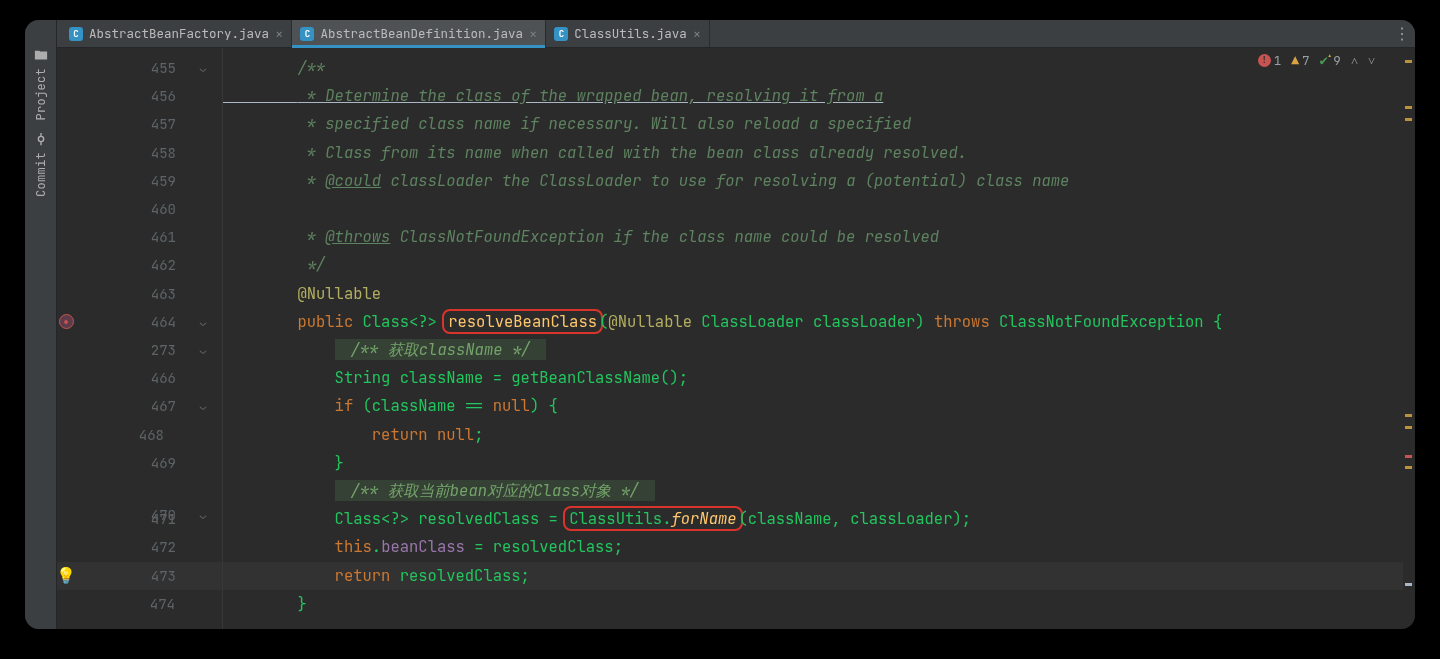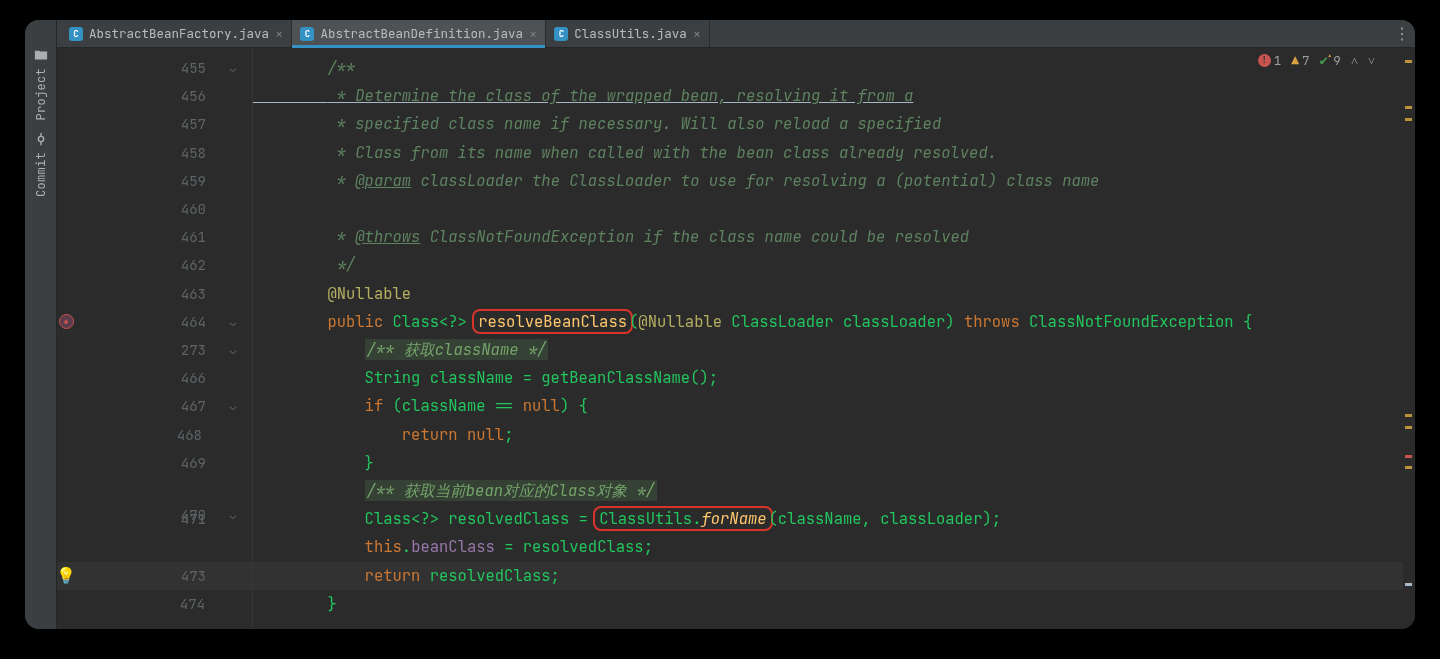--- a/index.html
+++ b/index.html
@@ -76,21 +76,21 @@
     width: 26px; display:flex; align-items:center; justify-content:center;
     color:#9aa0a3; font-size:16px;
     cursor:pointer;
   }
   
   .editor-wrap {
     flex:1; position: relative; display:flex; min-height:0;
     font-size: 15.5px;
   }
   .gutter {
-    width: 196px;
+    width: 166px;
     background: #2b2b2b;
     border-right: 1px solid #35393b;
     position: relative;
   }
   .code-area {
     flex:1; position:relative; overflow:hidden;
   }
   .line { height: 28.2px; line-height: 28.2px; white-space: pre; }
   .gline {
     height: 28.2px; line-height: 28.2px;
@@ -107,21 +107,21 @@
   .cur-line-bg { position:absolute; left:0; right:0; height:28.2px; background:#323232; }
   
   .c-doc { color:#5e8360; font-style: italic; }
   .c-doc-tag { color:#5e8360; font-style: italic; text-decoration: underline; }
   .c-anno { color:#b3ae60; }
   .c-kw { color:#cc7832; }
   .c-mname { color:#ffc66d; }
   .c-mname-it { color:#ffc66d; font-style: italic; }
   .c-id { color:#22c55e; }
   .c-field { color:#9876aa; }
-  .c-inline { background:#344134; color:#74a36a; font-style:italic; padding:0 2px; }
+  .c-inline { background:#344134; color:#74a36a; font-style:italic; padding:0 16px; }
   .ring {
     border: 2.5px solid #d9342b;
     border-radius: 8px;
     padding: 0 4px;
     margin: 0 -4px;
   }
   
   .inspections {
     position:absolute; top:3px; right:40px;
     display:flex; align-items:center; gap:10px;
@@ -252,38 +252,43 @@
           <div class="gline" style="position: absolute; left: 0px; right: 0px; top: 316.2px;">
             <span class="bpcol"></span>
             <span class="lnum">466</span>
             <span class="foldcol"></span>
           </div>
           <div class="gline" style="position: absolute; left: 0px; right: 0px; top: 344.4px;">
             <span class="bpcol"></span>
             <span class="lnum">467</span>
             <span class="foldcol">⌄</span>
           </div>
-          <div class="gline" style="position: absolute; left: 0px; right: 4px; top: 372.6px; margin-left: 44px;">
+          <div class="gline" style="position: absolute; left: 0px; right: 12px; top: 372.6px; margin-left: 44px;">
             <span class="bpcol"></span>
             <span class="lnum">468</span>
             <span class="foldcol"></span>
           </div>
           <div class="gline" style="position: absolute; left: 0px; right: 0px; top: 400.8px;">
             <span class="bpcol"></span>
             <span class="lnum">469</span>
             <span class="foldcol"></span>
           </div>
           <div class="gline" style="position: absolute; left: 0px; right: 0px; top: 453px;">
             <span class="bpcol"></span>
             <span class="lnum">470</span>
             <span class="foldcol">⌄</span>
           </div>
           <div class="gline" style="position: absolute; left: 0px; right: 0px; top: 457.2px;">
             <span class="bpcol"></span>
             <span class="lnum">471</span>
+            <span class="foldcol"></span>
+          </div>
+          <div class="gline" style="position: absolute; left: 0px; right: 0px; top: 485.4px;">
+            <span class="bpcol"></span>
+            <span class="lnum">472</span>
             <span class="foldcol"></span>
           </div>
           <div class="gline" style="position: absolute; left: 0px; right: 0px; top: 513.6px;">
             <span class="bpcol">
               <span class="bulb">💡</span>
             </span>
             <span class="lnum">473</span>
             <span class="foldcol"></span>
           </div>
           <div class="gline" style="position: absolute; left: 0px; right: 1px; top: 541.8px; padding-left: 8px;">
@@ -291,21 +296,21 @@
             <span class="lnum">474</span>
             <span class="foldcol"></span>
           </div>
         </div>
       <div class="code-area" id="code">
           <div class="cur-line-bg" style="top: 513.6px;"></div>
           <div class="line" style="position: absolute; left: 0px; top: 6px;">        <span class="c-doc">/**</span></div>
           <div class="line" style="position: absolute; left: 0px; top: 34.2px; text-decoration: underline;">        <span class="c-doc"> * Determine the class of the wrapped bean, resolving it from a</span></div>
           <div class="line" style="position: absolute; left: 0px; top: 62.4px;">        <span class="c-doc"> * specified class name if necessary. Will also reload a specified</span></div>
           <div class="line" style="position: absolute; left: 0px; top: 90.6px;">        <span class="c-doc"> * Class from its name when called with the bean class already resolved.</span></div>
-          <div class="line" style="position: absolute; left: 0px; top: 118.8px;">        <span class="c-doc"> * </span><span class="c-doc-tag">@param</span><span class="c-doc"> classLoader the ClassLoader to use for resolving a (potential) class name</span></div>
+          <div class="line" style="position: absolute; left: 0px; top: 118.8px;">        <span class="c-doc"> * </span><span class="c-doc-tag">@could</span><span class="c-doc"> classLoader the ClassLoader to use for resolving a (potential) class name</span></div>
           <div class="line" style="position: absolute; left: 0px; top: 175.2px;">        <span class="c-doc"> * </span><span class="c-doc-tag">@throws</span><span class="c-doc"> ClassNotFoundException if the class name could be resolved</span></div>
           <div class="line" style="position: absolute; left: 0px; top: 203.4px;">        <span class="c-doc"> */</span></div>
           <div class="line" style="position: absolute; left: 0px; top: 231.6px;">        <span class="c-anno">@Nullable</span></div>
           <div class="line" style="position: absolute; left: 0px; top: 259.8px;">        <span class="c-kw">public </span><span class="c-id">Class&lt;?&gt; </span><span class="c-mname ring">resolveBeanClass</span><span class="c-id">(</span><span class="c-anno">@Nullable </span><span class="c-id">ClassLoader classLoader) </span><span class="c-kw">throws </span><span class="c-id">ClassNotFoundException {</span></div>
           <div class="line" style="position: absolute; left: 0px; top: 288px;">            <span class="c-inline">/** 获取className */</span></div>
           <div class="line" style="position: absolute; left: 0px; top: 316.2px;">            <span class="c-id">String className = getBeanClassName();</span></div>
           <div class="line" style="position: absolute; left: 0px; top: 344.4px;">            <span class="c-kw">if </span><span class="c-id">(className == </span><span class="c-kw">null</span><span class="c-id">) {</span></div>
           <div class="line" style="position: absolute; left: 0px; top: 372.6px;">                <span class="c-kw">return null</span><span class="c-id">;</span></div>
           <div class="line" style="position: absolute; left: 0px; top: 400.8px;">            <span class="c-id">}</span></div>
           <div class="line" style="position: absolute; left: 0px; top: 429px;">            <span class="c-inline">/** 获取当前bean对应的Class对象 */</span></div>

